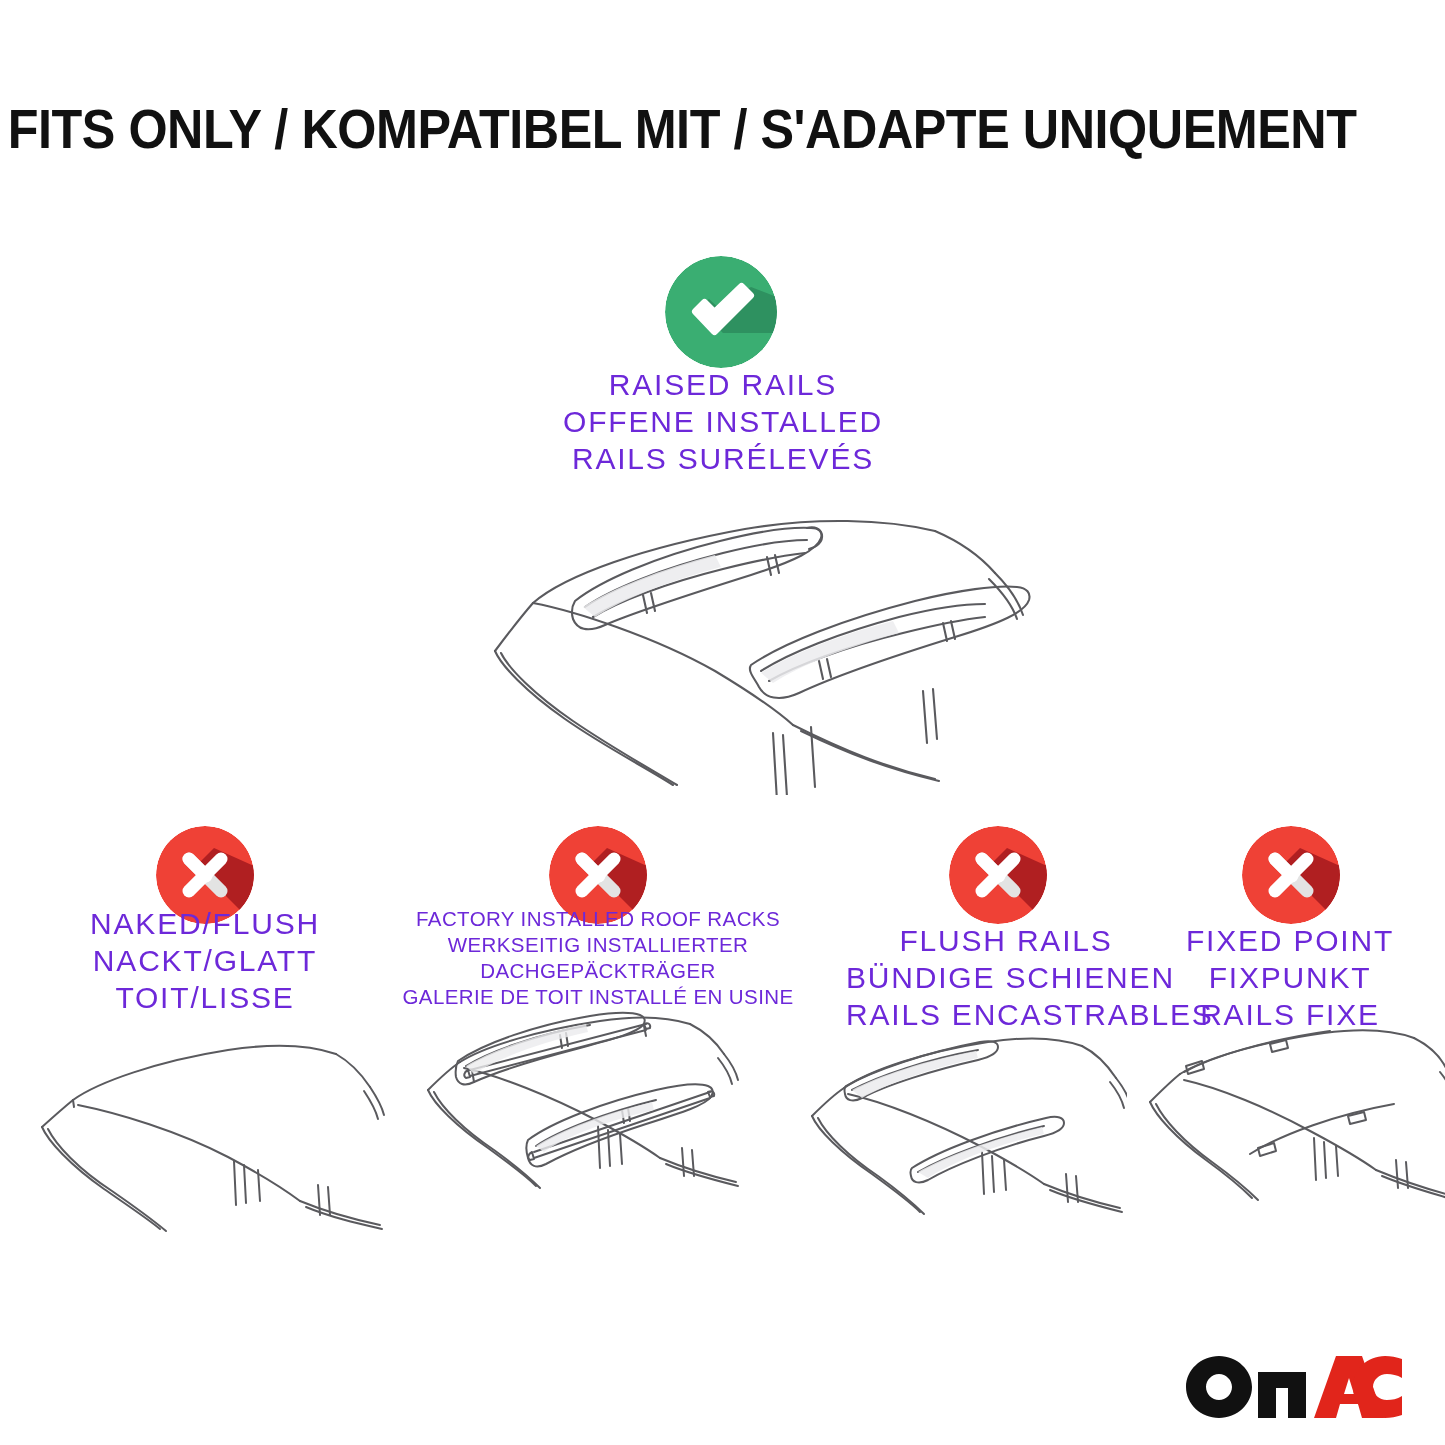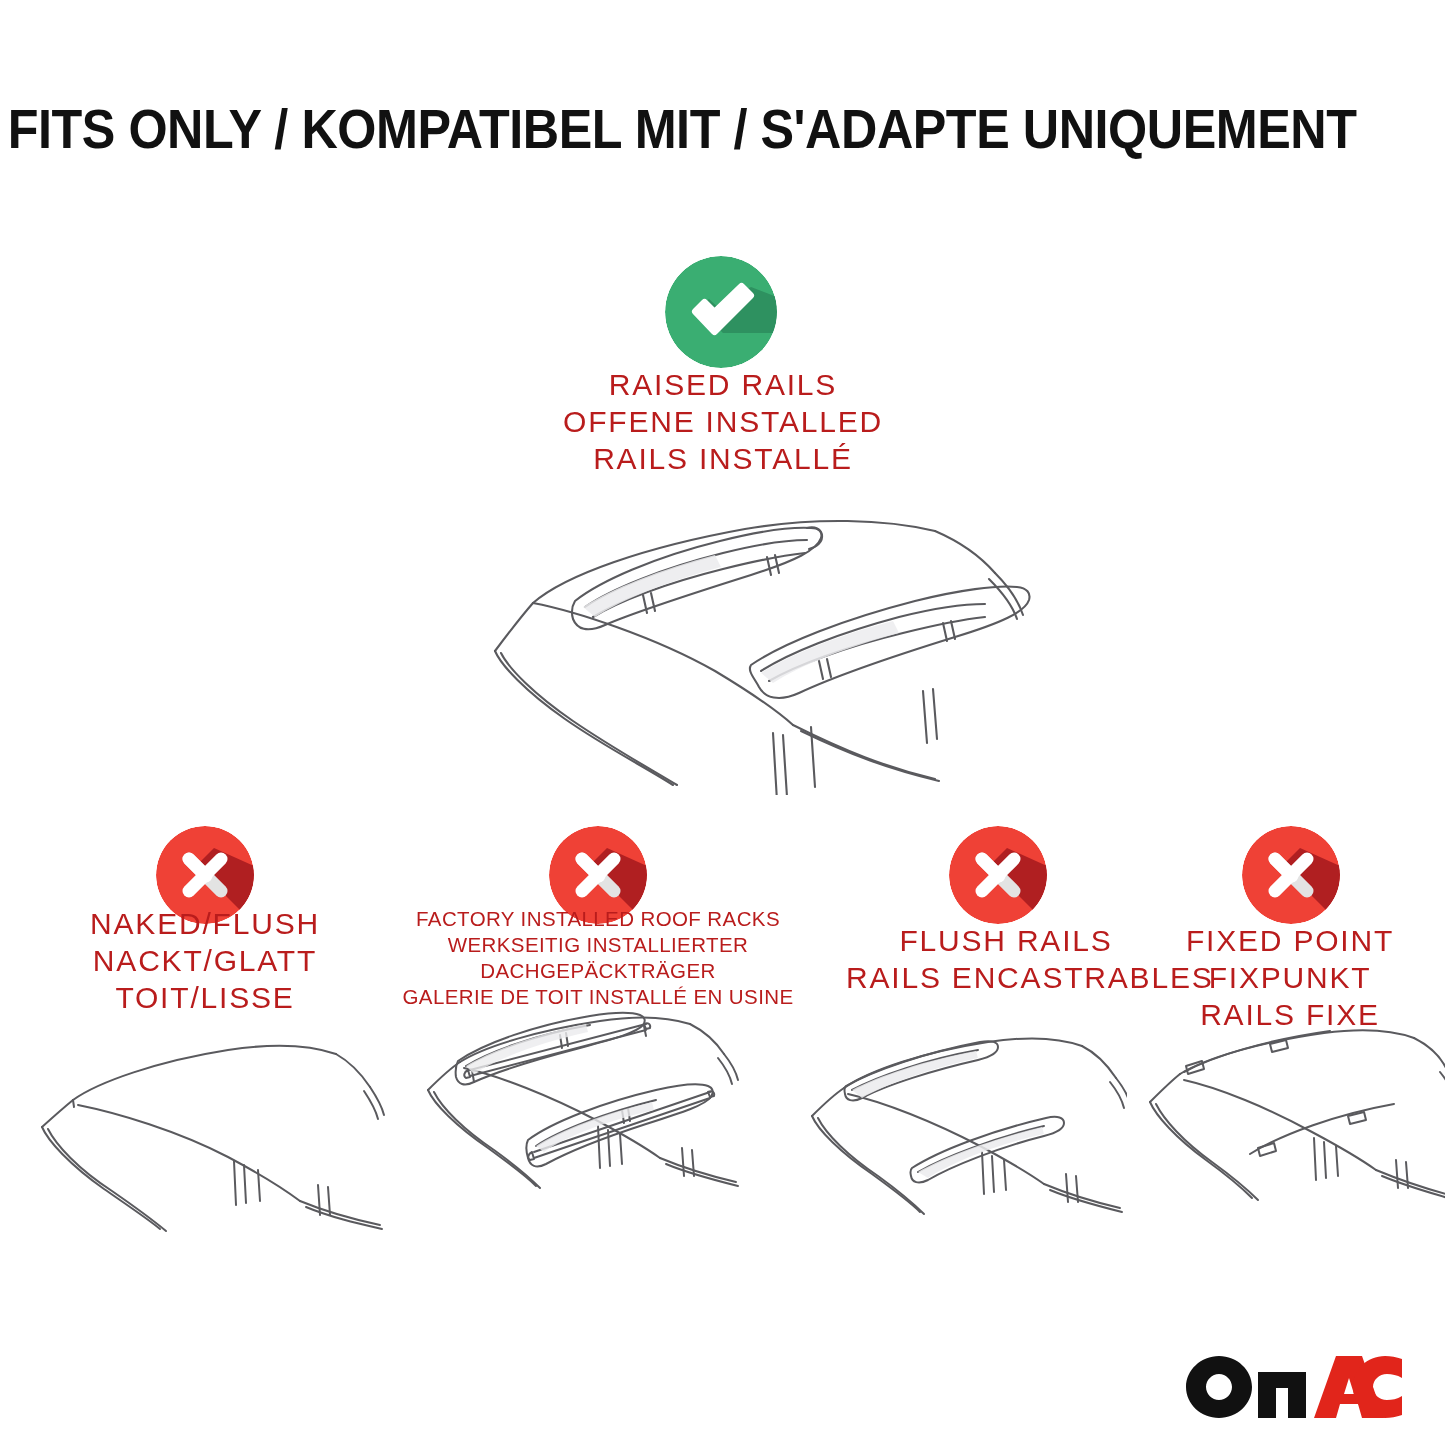--- a/index.html
+++ b/index.html
@@ -46,21 +46,21 @@
     overflow: hidden;
   }
   .badge svg { display: block; }
 
   
   .caption {
     position: absolute;
     text-align: center;
     font-family: "Liberation Sans", sans-serif;
     font-weight: 400;
-    color: #b91c1c;
+    color: #6d28d9;
   }
   .caption .line {
     display: block;
     white-space: nowrap;
   }
 
   .caption-main {
     font-size: 30px;
     line-height: 37px;
     letter-spacing: 1.8px;
@@ -113,21 +113,21 @@
       <path d="M47 66 L58 77 L112 77 L112 41 L86 31 L76 36 L58 56 L44 43 L33 53 Z" fill="#2E9160"></path>
 
       <path d="M30.5 55.5 L39.5 46.5 L49.5 56.5 L76.5 30.5 L85.5 39.5 L49.5 75.5 Z" fill="#FFFFFF" stroke="#FFFFFF" stroke-width="7" stroke-linejoin="round" stroke-linecap="round"></path>
     </g>
   </svg>
 </div>
 
 <div class="caption caption-main" style="left:443px; top:366px; width:560px;">
   <span class="line">RAISED RAILS</span>
   <span class="line">OFFENE INSTALLED</span>
-  <span class="line">RAILS INSTALLÉ</span>
+  <span class="line">RAILS SURÉLEVÉS</span>
 </div>
 
 <div class="illus" style="left:415px; top:495px; width:620px; height:300px;">
   <svg viewBox="0 0 620 300" width="620" height="300" aria-hidden="true">
     <g fill="none" stroke="#5A5A5E" stroke-width="2.1" stroke-linejoin="round" stroke-linecap="round">
 
       <path d="M118 108 C150 80 230 52 330 34 C400 22 470 24 520 36"></path>
       <path d="M118 108 C104 124 92 140 80 156"></path>
       <path d="M118 108 C160 116 240 142 300 176 C340 200 360 214 378 230"></path>
       <path d="M520 36 C548 48 566 62 580 78"></path>
@@ -325,20 +325,21 @@
         <line x1="33" y1="33" x2="65" y2="65" stroke="#E3E3E3"></line>
         <line x1="65" y1="33" x2="33" y2="65" stroke="#FFFFFF"></line>
         <line x1="33" y1="33" x2="50" y2="50" stroke="#FFFFFF"></line>
       </g>
     </g>
   </svg>
 </div>
 
 <div class="caption caption-main" style="left:838px; top:922px; width:320px;margin-left:8px;">
   <span class="line">FLUSH RAILS</span>
+  <span class="line">BÜNDIGE SCHIENEN</span>
   <span class="line">RAILS ENCASTRABLES</span>
 </div>
 
 <div class="illus" style="left:782px; top:1028px; width:345px; height:212px;">
   <svg viewBox="0 0 345 212" width="345" height="212" aria-hidden="true">
     <g fill="none" stroke="#5A5A5E" stroke-width="2" stroke-linejoin="round" stroke-linecap="round">
       <path d="M62 60 C88 42 142 24 206 14 C246 8 278 10 300 18"></path>
       <path d="M62 60 C50 68 40 78 30 88"></path>
       <path d="M66 66 C102 74 152 94 198 118 C228 134 248 146 262 156"></path>
       <path d="M300 18 C316 26 326 38 334 50"></path>

